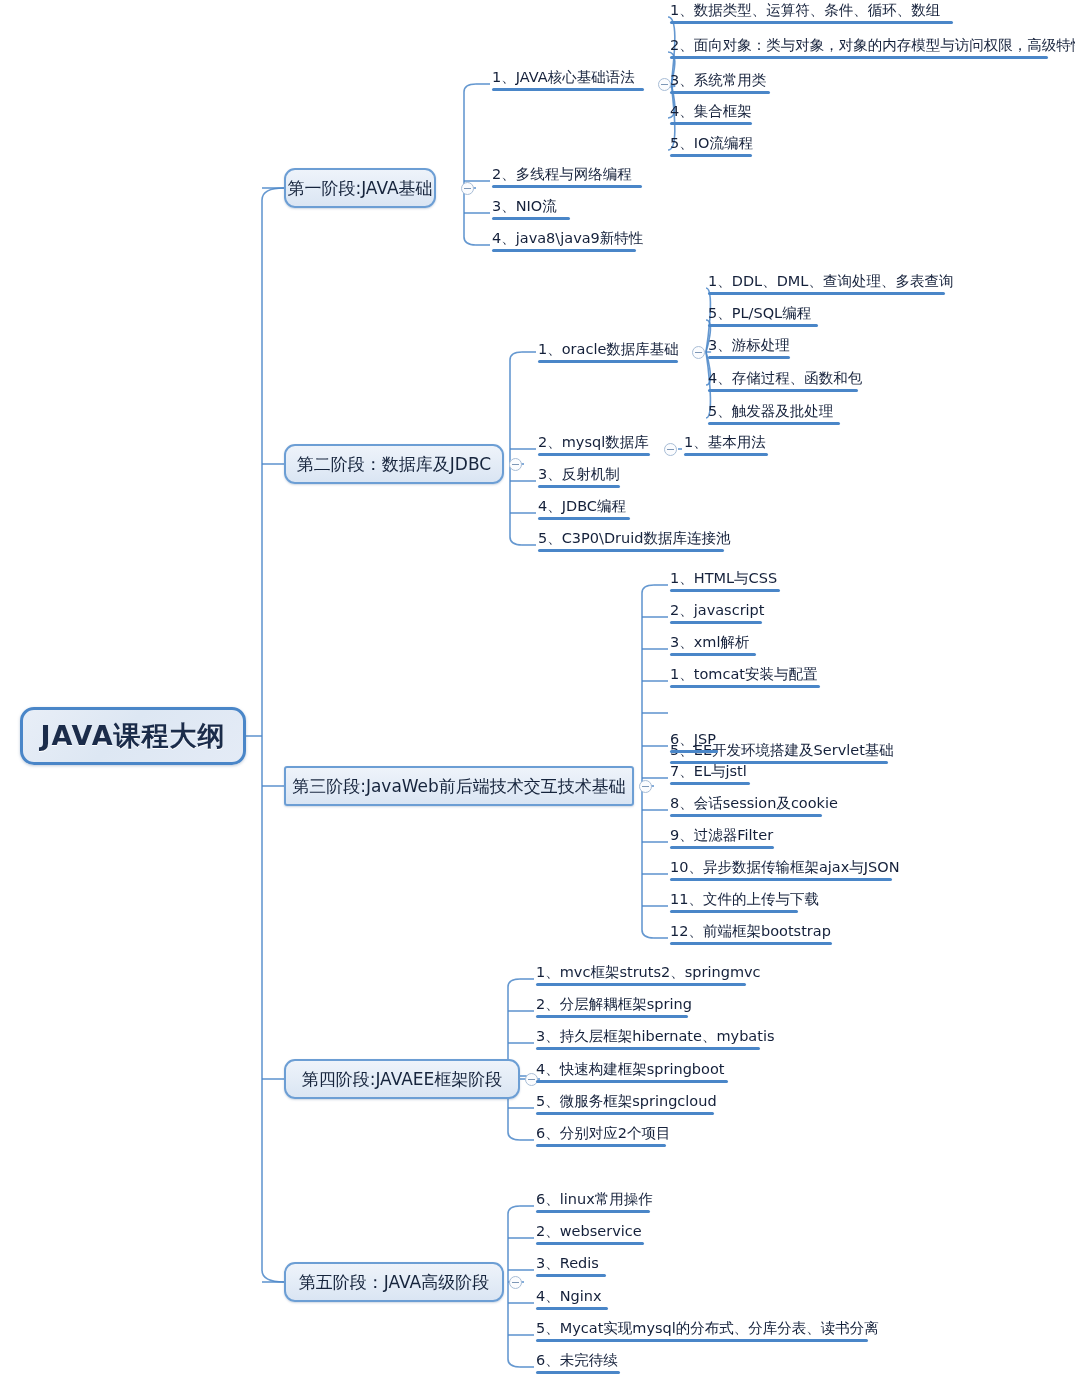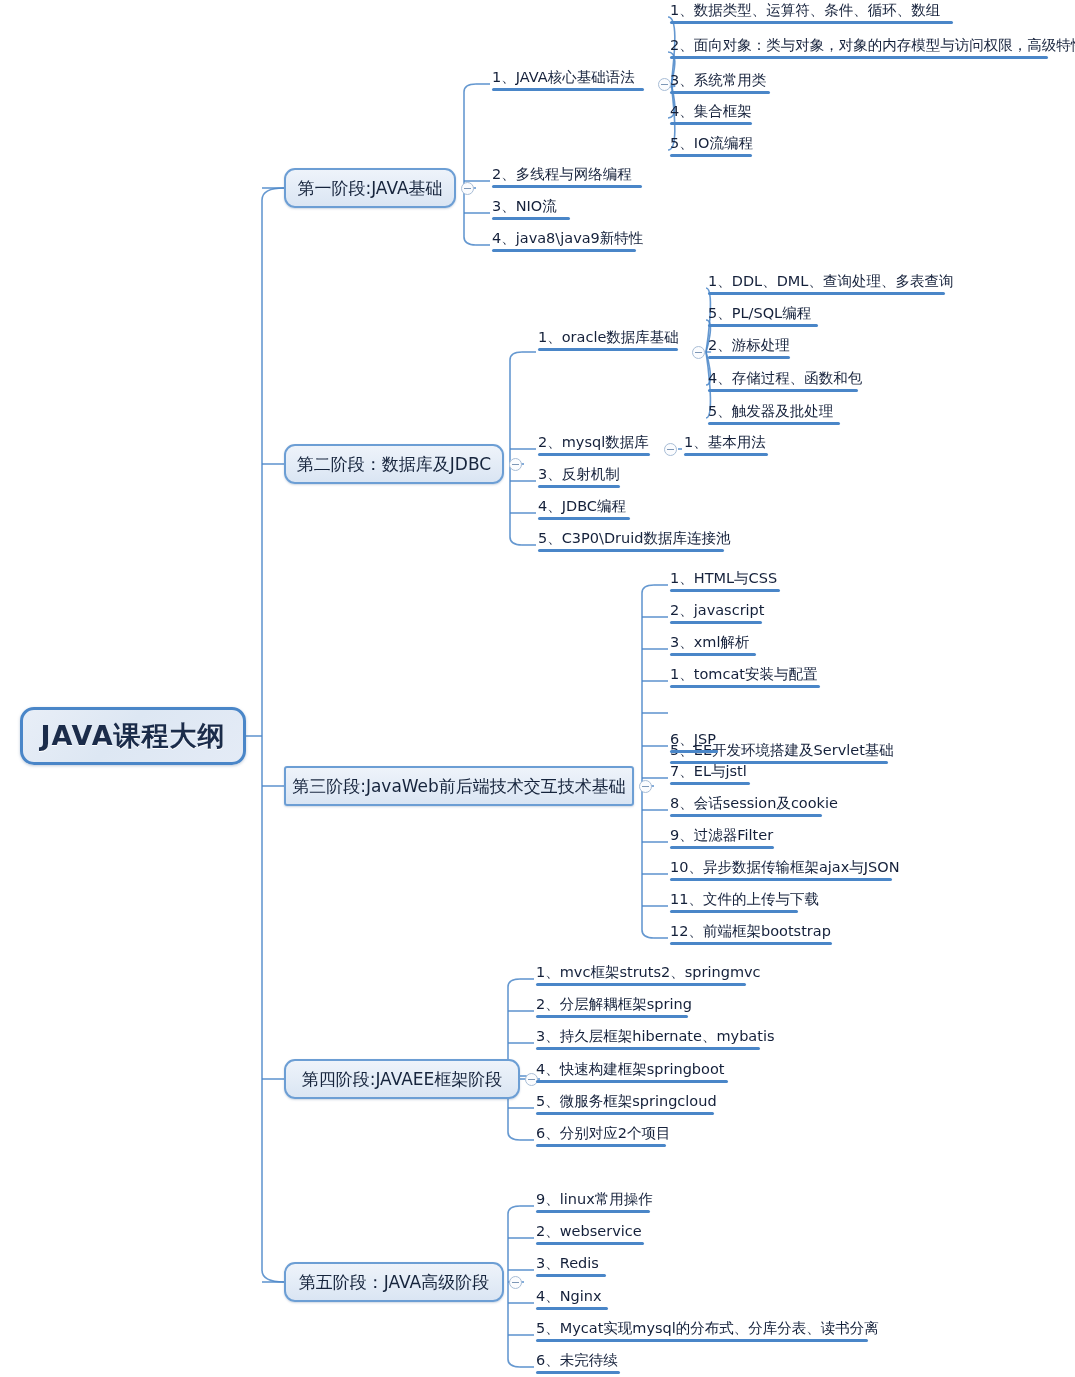--- a/index.html
+++ b/index.html
@@ -174,21 +174,21 @@
       <path d="M 520 1206 L 534 1206" stroke="#4a86c8" stroke-width="1.6" fill="none" opacity="0.85"></path>
       <path d="M 508 1238 L 534 1238" stroke="#4a86c8" stroke-width="1.6" fill="none" opacity="0.85"></path>
       <path d="M 508 1270 L 534 1270" stroke="#4a86c8" stroke-width="1.6" fill="none" opacity="0.85"></path>
       <path d="M 508 1303 L 534 1303" stroke="#4a86c8" stroke-width="1.6" fill="none" opacity="0.85"></path>
       <path d="M 508 1335 L 534 1335" stroke="#4a86c8" stroke-width="1.6" fill="none" opacity="0.85"></path>
       <path d="M 520 1367 L 534 1367" stroke="#4a86c8" stroke-width="1.6" fill="none" opacity="0.85"></path>
     </svg>
 <div class="root-node" style="left: 20px; top: 707px; width: 226px; height: 58px;">
       <span class="root-label">JAVA课程大纲</span>
     </div>
-    <div class="stage-node rounded" style="left: 284px; top: 168px; width: 172px; height: 40px;">
+    <div class="stage-node rounded" style="left: 284px; top: 168px; width: 152px; height: 40px;">
       <span class="stage-label">第一阶段:JAVA基础</span>
     </div>
     <div class="collapse-icon" style="left: 460.5px; top: 181.5px;"></div>
     <div class="stage-node rounded" style="left: 284px; top: 444px; width: 220px; height: 40px;">
       <span class="stage-label">第二阶段：数据库及JDBC</span>
     </div>
     <div class="collapse-icon" style="left: 508.5px; top: 457.5px;"></div>
     <div class="stage-node boxy" style="left: 284px; top: 766px; width: 350px; height: 40px;">
       <span class="stage-label">第三阶段:JavaWeb前后端技术交互技术基础</span>
     </div>
@@ -204,29 +204,29 @@
     <div class="topic" style="left: 490px; top: 68px;"><span class="topic-text">1、JAVA核心基础语法</span><span class="rule" style="width: 152px;"></span></div>
     <div class="topic" style="left: 490px; top: 165px;"><span class="topic-text">2、多线程与网络编程</span><span class="rule" style="width: 150px;"></span></div>
     <div class="topic" style="left: 490px; top: 197px;"><span class="topic-text">3、NIO流</span><span class="rule" style="width: 78px;"></span></div>
     <div class="topic" style="left: 490px; top: 229px;"><span class="topic-text">4、java8\java9新特性</span><span class="rule" style="width: 144px;"></span></div>
     <div class="collapse-icon" style="left: 657.5px; top: 77.5px;"></div>
     <div class="topic" style="left: 668px; top: 1px;"><span class="topic-text">1、数据类型、运算符、条件、循环、数组</span><span class="rule" style="width: 283px;"></span></div>
     <div class="topic" style="left: 668px; top: 36px;"><span class="topic-text">2、面向对象：类与对象，对象的内存模型与访问权限，高级特性</span><span class="rule" style="width: 378px;"></span></div>
     <div class="topic" style="left: 668px; top: 71px;"><span class="topic-text">3、系统常用类</span><span class="rule" style="width: 100px;"></span></div>
     <div class="topic" style="left: 668px; top: 102px;"><span class="topic-text">4、集合框架</span><span class="rule" style="width: 82px;"></span></div>
     <div class="topic" style="left: 668px; top: 134px;"><span class="topic-text">5、IO流编程</span><span class="rule" style="width: 82px;"></span></div>
-    <div class="topic" style="left: 536px; top: 328px;"><span class="topic-text">1、oracle数据库基础</span><span class="rule" style="width: 140px;"></span></div>
+    <div class="topic" style="left: 536px; top: 340px;"><span class="topic-text">1、oracle数据库基础</span><span class="rule" style="width: 140px;"></span></div>
     <div class="topic" style="left: 536px; top: 433px;"><span class="topic-text">2、mysql数据库</span><span class="rule" style="width: 112px;"></span></div>
     <div class="topic" style="left: 536px; top: 465px;"><span class="topic-text">3、反射机制</span><span class="rule" style="width: 82px;"></span></div>
     <div class="topic" style="left: 536px; top: 497px;"><span class="topic-text">4、JDBC编程</span><span class="rule" style="width: 92px;"></span></div>
     <div class="topic" style="left: 536px; top: 529px;"><span class="topic-text">5、C3P0\Druid数据库连接池</span><span class="rule" style="width: 186px;"></span></div>
     <div class="collapse-icon" style="left: 691.5px; top: 345.5px;"></div>
     <div class="topic" style="left: 706px; top: 272px;"><span class="topic-text">1、DDL、DML、查询处理、多表查询</span><span class="rule" style="width: 237px;"></span></div>
     <div class="topic" style="left: 706px; top: 304px;"><span class="topic-text">5、PL/SQL编程</span><span class="rule" style="width: 110px;"></span></div>
-    <div class="topic" style="left: 706px; top: 336px;"><span class="topic-text">2、游标处理</span><span class="rule" style="width: 82px;"></span></div>
+    <div class="topic" style="left: 706px; top: 336px;"><span class="topic-text">3、游标处理</span><span class="rule" style="width: 82px;"></span></div>
     <div class="topic" style="left: 706px; top: 369px;"><span class="topic-text">4、存储过程、函数和包</span><span class="rule" style="width: 150px;"></span></div>
     <div class="topic" style="left: 706px; top: 402px;"><span class="topic-text">5、触发器及批处理</span><span class="rule" style="width: 132px;"></span></div>
     <div class="collapse-icon" style="left: 663.5px; top: 442.5px;"></div>
     <div class="topic" style="left: 682px; top: 433px;"><span class="topic-text">1、基本用法</span><span class="rule" style="width: 84px;"></span></div>
     <div class="topic" style="left: 668px; top: 569px;"><span class="topic-text">1、HTML与CSS</span><span class="rule" style="width: 110px;"></span></div>
     <div class="topic" style="left: 668px; top: 601px;"><span class="topic-text">2、javascript</span><span class="rule" style="width: 92px;"></span></div>
     <div class="topic" style="left: 668px; top: 633px;"><span class="topic-text">3、xml解析</span><span class="rule" style="width: 86px;"></span></div>
     <div class="topic" style="left: 668px; top: 665px;"><span class="topic-text">1、tomcat安装与配置</span><span class="rule" style="width: 150px;"></span></div>
     <div class="topic" style="left: 668px; top: 697px; margin-top: 44px;"><span class="topic-text">5、EE开发环境搭建及Servlet基础</span><span class="rule" style="width: 218px;"></span></div>
     <div class="topic" style="left: 668px; top: 730px;"><span class="topic-text">6、JSP</span><span class="rule" style="width: 48px;"></span></div>
@@ -235,19 +235,19 @@
     <div class="topic" style="left: 668px; top: 826px;"><span class="topic-text">9、过滤器Filter</span><span class="rule" style="width: 104px;"></span></div>
     <div class="topic" style="left: 668px; top: 858px;"><span class="topic-text">10、异步数据传输框架ajax与JSON</span><span class="rule" style="width: 222px;"></span></div>
     <div class="topic" style="left: 668px; top: 890px;"><span class="topic-text">11、文件的上传与下载</span><span class="rule" style="width: 128px;"></span></div>
     <div class="topic" style="left: 668px; top: 922px;"><span class="topic-text">12、前端框架bootstrap</span><span class="rule" style="width: 162px;"></span></div>
     <div class="topic" style="left: 534px; top: 963px;"><span class="topic-text">1、mvc框架struts2、springmvc</span><span class="rule" style="width: 210px;"></span></div>
     <div class="topic" style="left: 534px; top: 995px;"><span class="topic-text">2、分层解耦框架spring</span><span class="rule" style="width: 152px;"></span></div>
     <div class="topic" style="left: 534px; top: 1027px;"><span class="topic-text">3、持久层框架hibernate、mybatis</span><span class="rule" style="width: 224px;"></span></div>
     <div class="topic" style="left: 534px; top: 1060px;"><span class="topic-text">4、快速构建框架springboot</span><span class="rule" style="width: 192px;"></span></div>
     <div class="topic" style="left: 534px; top: 1092px;"><span class="topic-text">5、微服务框架springcloud</span><span class="rule" style="width: 178px;"></span></div>
     <div class="topic" style="left: 534px; top: 1124px;"><span class="topic-text">6、分别对应2个项目</span><span class="rule" style="width: 130px;"></span></div>
-    <div class="topic" style="left: 534px; top: 1190px;"><span class="topic-text">9、linux常用操作</span><span class="rule" style="width: 114px;"></span></div>
+    <div class="topic" style="left: 534px; top: 1190px;"><span class="topic-text">6、linux常用操作</span><span class="rule" style="width: 114px;"></span></div>
     <div class="topic" style="left: 534px; top: 1222px;"><span class="topic-text">2、webservice</span><span class="rule" style="width: 108px;"></span></div>
     <div class="topic" style="left: 534px; top: 1254px;"><span class="topic-text">3、Redis</span><span class="rule" style="width: 70px;"></span></div>
     <div class="topic" style="left: 534px; top: 1287px;"><span class="topic-text">4、Nginx</span><span class="rule" style="width: 72px;"></span></div>
     <div class="topic" style="left: 534px; top: 1319px;"><span class="topic-text">5、Mycat实现mysql的分布式、分库分表、读书分离</span><span class="rule" style="width: 332px;"></span></div>
     <div class="topic" style="left: 534px; top: 1351px;"><span class="topic-text">6、未完待续</span><span class="rule" style="width: 84px;"></span></div>
   </div>
 
 </body></html>

